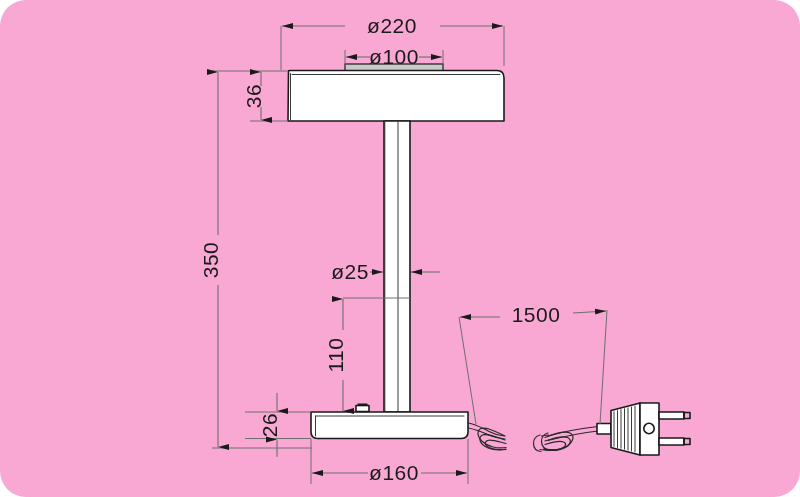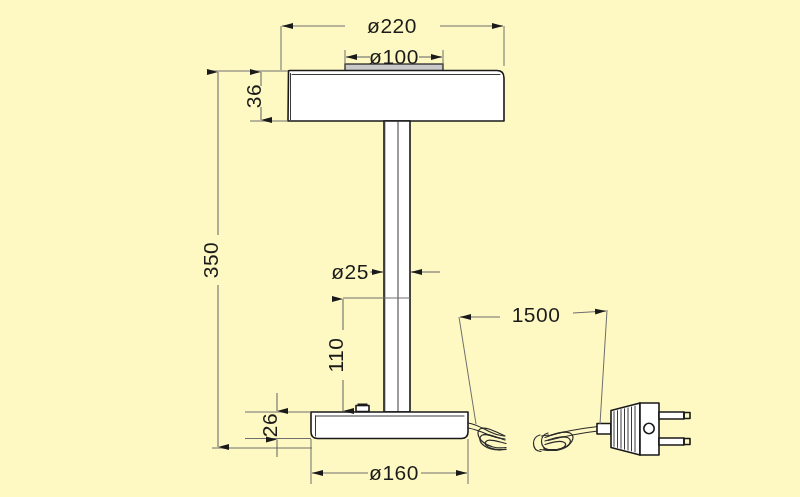--- a/index.html
+++ b/index.html
@@ -8,22 +8,23 @@
     padding: 0;
     background: #ffffff;
   }
   body {
     font-family: "Liberation Sans", sans-serif;
   }
   #drawing-root {
     position: relative;
     width: 800px;
     height: 497px;
-    background: #fef9c3;
+    background: #f9a8d4;
     overflow: hidden;
+    border-radius: 26px;
   }
   #drawing-svg {
     display: block;
     width: 800px;
     height: 497px;
   }
   .dim-text {
     font-family: "Liberation Sans", sans-serif;
     font-size: 21px;
     fill: #1a1a1a;

